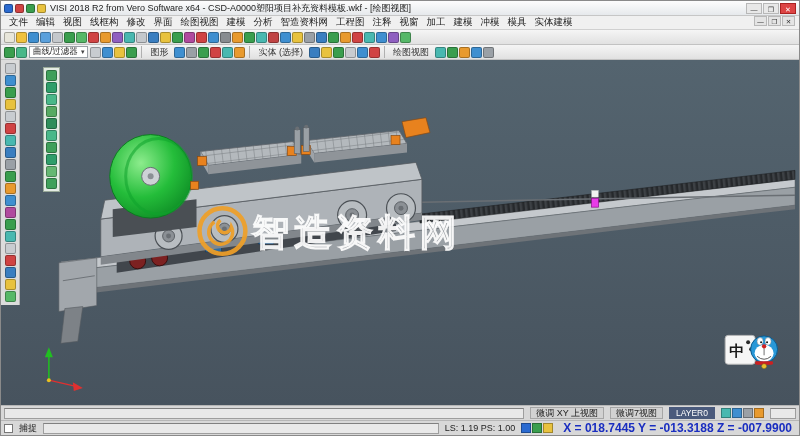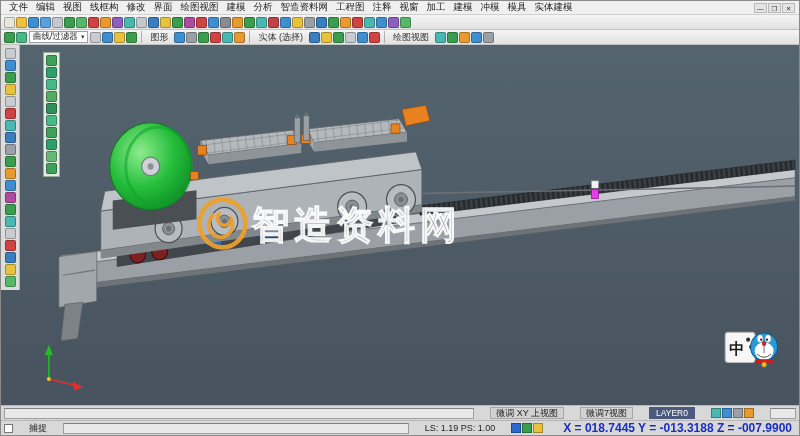--- a/index.html
+++ b/index.html
@@ -10,21 +10,21 @@
   
   .titlebar{height:15px;background:linear-gradient(#fdfdfd,#e6e9ec);display:flex;align-items:center;padding:0 3px;gap:4px;border-bottom:1px solid #c6c6c6}
   .tb-icons{display:flex;gap:2px}
   .mini-icon{width:9px;height:9px;border-radius:2px;display:inline-block;border:1px solid rgba(0,0,0,.3)}
   .title{font-size:9px;color:#222;flex:1;white-space:nowrap;overflow:hidden}
   .win-controls{display:flex;gap:1px}
   .win-btn{width:16px;height:11px;font-size:7px;line-height:11px;text-align:center;color:#444;background:#e8e8e8;border:1px solid #b8b8b8;cursor:default}
   .win-btn.close{background:#d44;color:#fff;border-color:#a22}
 
   
-  .menubar{height:14px;background:#f0f0f0;display:flex;align-items:center;padding:0 4px;border-bottom:1px solid #d0d0d0}
+  .menubar{height:14px;background:#f0f0f0;display:flex;align-items:flex-start;padding:0 4px;border-bottom:1px solid #d0d0d0}
   .menu-items{display:flex;flex:1}
   .menu-item{font-size:9.5px;padding:0 4px;white-space:nowrap;cursor:default}
   .mdi-controls{display:flex;gap:1px}
   .mdi-btn{width:13px;height:10px;font-size:6.5px;line-height:9px;text-align:center;background:#e4e4e4;border:1px solid #b8b8b8;color:#333}
 
   
   .toolbar{height:15px;background:linear-gradient(#f5f5f5,#e1e1e1);display:flex;align-items:center;padding:0 3px;gap:2px;border-bottom:1px solid #c2c2c2}
   .icon-strip{display:flex;gap:1px;align-items:center}
   .icon{width:11px;height:11px;border:1px solid rgba(0,0,0,.28);border-radius:2px;display:inline-block}
   .tb-label{font-size:9px;color:#333;padding:0 4px;white-space:nowrap}
@@ -32,35 +32,49 @@
   .caret{font-size:7px;color:#444}
   .vsep{width:1px;height:12px;background:#b0b0b0;margin:0 2px}
 
   
   .viewport{flex:1;position:relative;overflow:hidden;background:#4b5a65}
   .viewport > svg{position:absolute;inset:0;width:100%;height:100%;display:block}
   .left-strip{position:absolute;left:0;top:0;width:19px;background:#dcdcdc;border-right:1px solid #b0b0b0;display:flex;flex-direction:column;gap:1px;padding:3px 3px;align-items:center;z-index:3}
   .float-palette{position:absolute;left:42px;top:7px;display:flex;flex-direction:column;gap:1px;background:#e4ece4;padding:2px;border:1px solid #9aaa9a;z-index:3}
 
   
-  .statusbar{height:15px;background:#d8d8d8;border-top:1px solid #b6b6b6;display:flex;align-items:center;font-size:9px;padding:0 3px;gap:16px;color:#222}
+  .statusbar{height:15px;background:#d8d8d8;border-top:1px solid #b6b6b6;display:flex;align-items:center;font-size:9px;padding:0 3px;gap:6px;color:#222}
   .sunken{background:#e9e9e9;border:1px solid #9e9e9e;border-top-color:#808080;height:11px}
   .flex1{flex:1}
   .status-btn{background:#d2d2d2;border:1px solid #a6a6a6;padding:0 5px;height:12px;line-height:11px;white-space:nowrap;cursor:default}
   .layer-badge{background:#4a5a7c;color:#fff;padding:0 7px;height:12px;line-height:12px;font-size:8.5px;cursor:default}
   .coords{color:#1a2ec0;white-space:nowrap;padding:0 4px;font-weight:bold;font-size:12px}
   .checkbox{width:9px;height:9px;background:#fff;border:1px solid #777;display:inline-block}
   .mini2{width:10px;height:10px;border:1px solid rgba(0,0,0,.3);display:inline-block}
   .status-label{white-space:nowrap}
 </style>
 </head>
 <body>
 
 <div class="app">
 
+  <div class="titlebar">
+    <span class="tb-icons">
+        <span class="mini-icon" style="background: rgb(42, 106, 208);"></span>
+        <span class="mini-icon" style="background: rgb(208, 67, 67);"></span>
+        <span class="mini-icon" style="background: rgb(58, 158, 78);"></span>
+        <span class="mini-icon" style="background: rgb(232, 194, 62);"></span>
+      </span>
+    <span class="title">VISI 2018 R2 from Vero Software x64 - CSD-A0000塑阳项目补充资料模板.wkf - [绘图视图]</span>
+    <span class="win-controls">
+      <span class="win-btn">—</span>
+      <span class="win-btn">❐</span>
+      <span class="win-btn close">✕</span>
+    </span>
+  </div>
 
   <div class="menubar">
     <span class="menu-items">
         <span class="menu-item">文件</span>
         <span class="menu-item">编辑</span>
         <span class="menu-item">视图</span>
         <span class="menu-item">线框构</span>
         <span class="menu-item">修改</span>
         <span class="menu-item">界面</span>
         <span class="menu-item">绘图视图</span>

